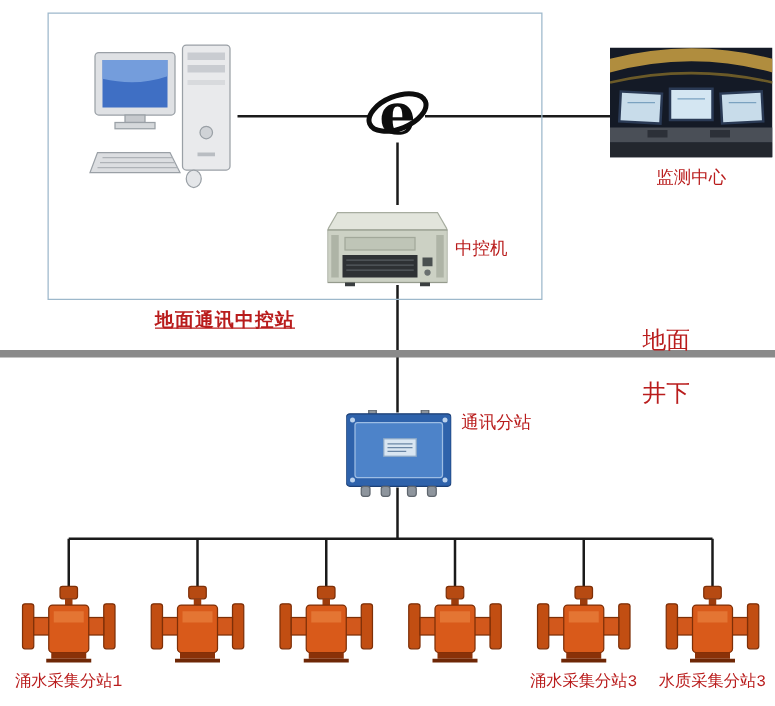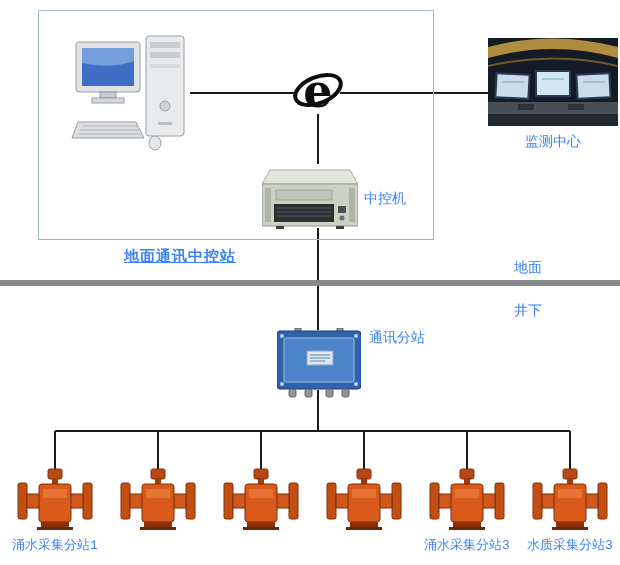--- a/index.html
+++ b/index.html
@@ -1,27 +1,27 @@
 <!DOCTYPE html>
 <html><head>
 <meta charset="utf-8">
 <style>
   * { margin:0; padding:0; box-sizing:border-box; }
   html,body { background:#ffffff; font-family:"DejaVu Sans","Liberation Sans",sans-serif; }
   .stage { position:relative; width:620px; height:565px; background:#ffffff; overflow:hidden; }
-  .lbl { position:absolute; color:#3b82f6; white-space:nowrap; }
+  .lbl { position:absolute; color:#b91c1c; white-space:nowrap; }
   .lbl-center { text-align:center; }
   #wires { position:absolute; left:0; top:0; width:620px; height:565px; }
   .station-box { position:absolute; left:38px; top:10px; width:396px; height:230px;
                  border:1px solid #9db8cb; background:transparent; }
   .divider { position:absolute; left:0; top:280px; width:620px; height:6px; background:#8a8a8a; }
   .node { position:absolute; }
   .node svg { display:block; }
   .fs14 { font-size:14px; }
-  .fs15 { font-size:14px; }
+  .fs15 { font-size:19px; }
   .fs13 { font-size:13px;font-family:Liberation Mono, monospace; }
   .station-title { font-size:15px; font-weight:600; letter-spacing:1px;text-decoration:underline; }
 </style>
 </head>
 <body>
 
 <div class="stage">
 
   <svg id="wires" viewBox="0 0 620 565">
     <g stroke="#1a1a1a" stroke-width="2" fill="none">

